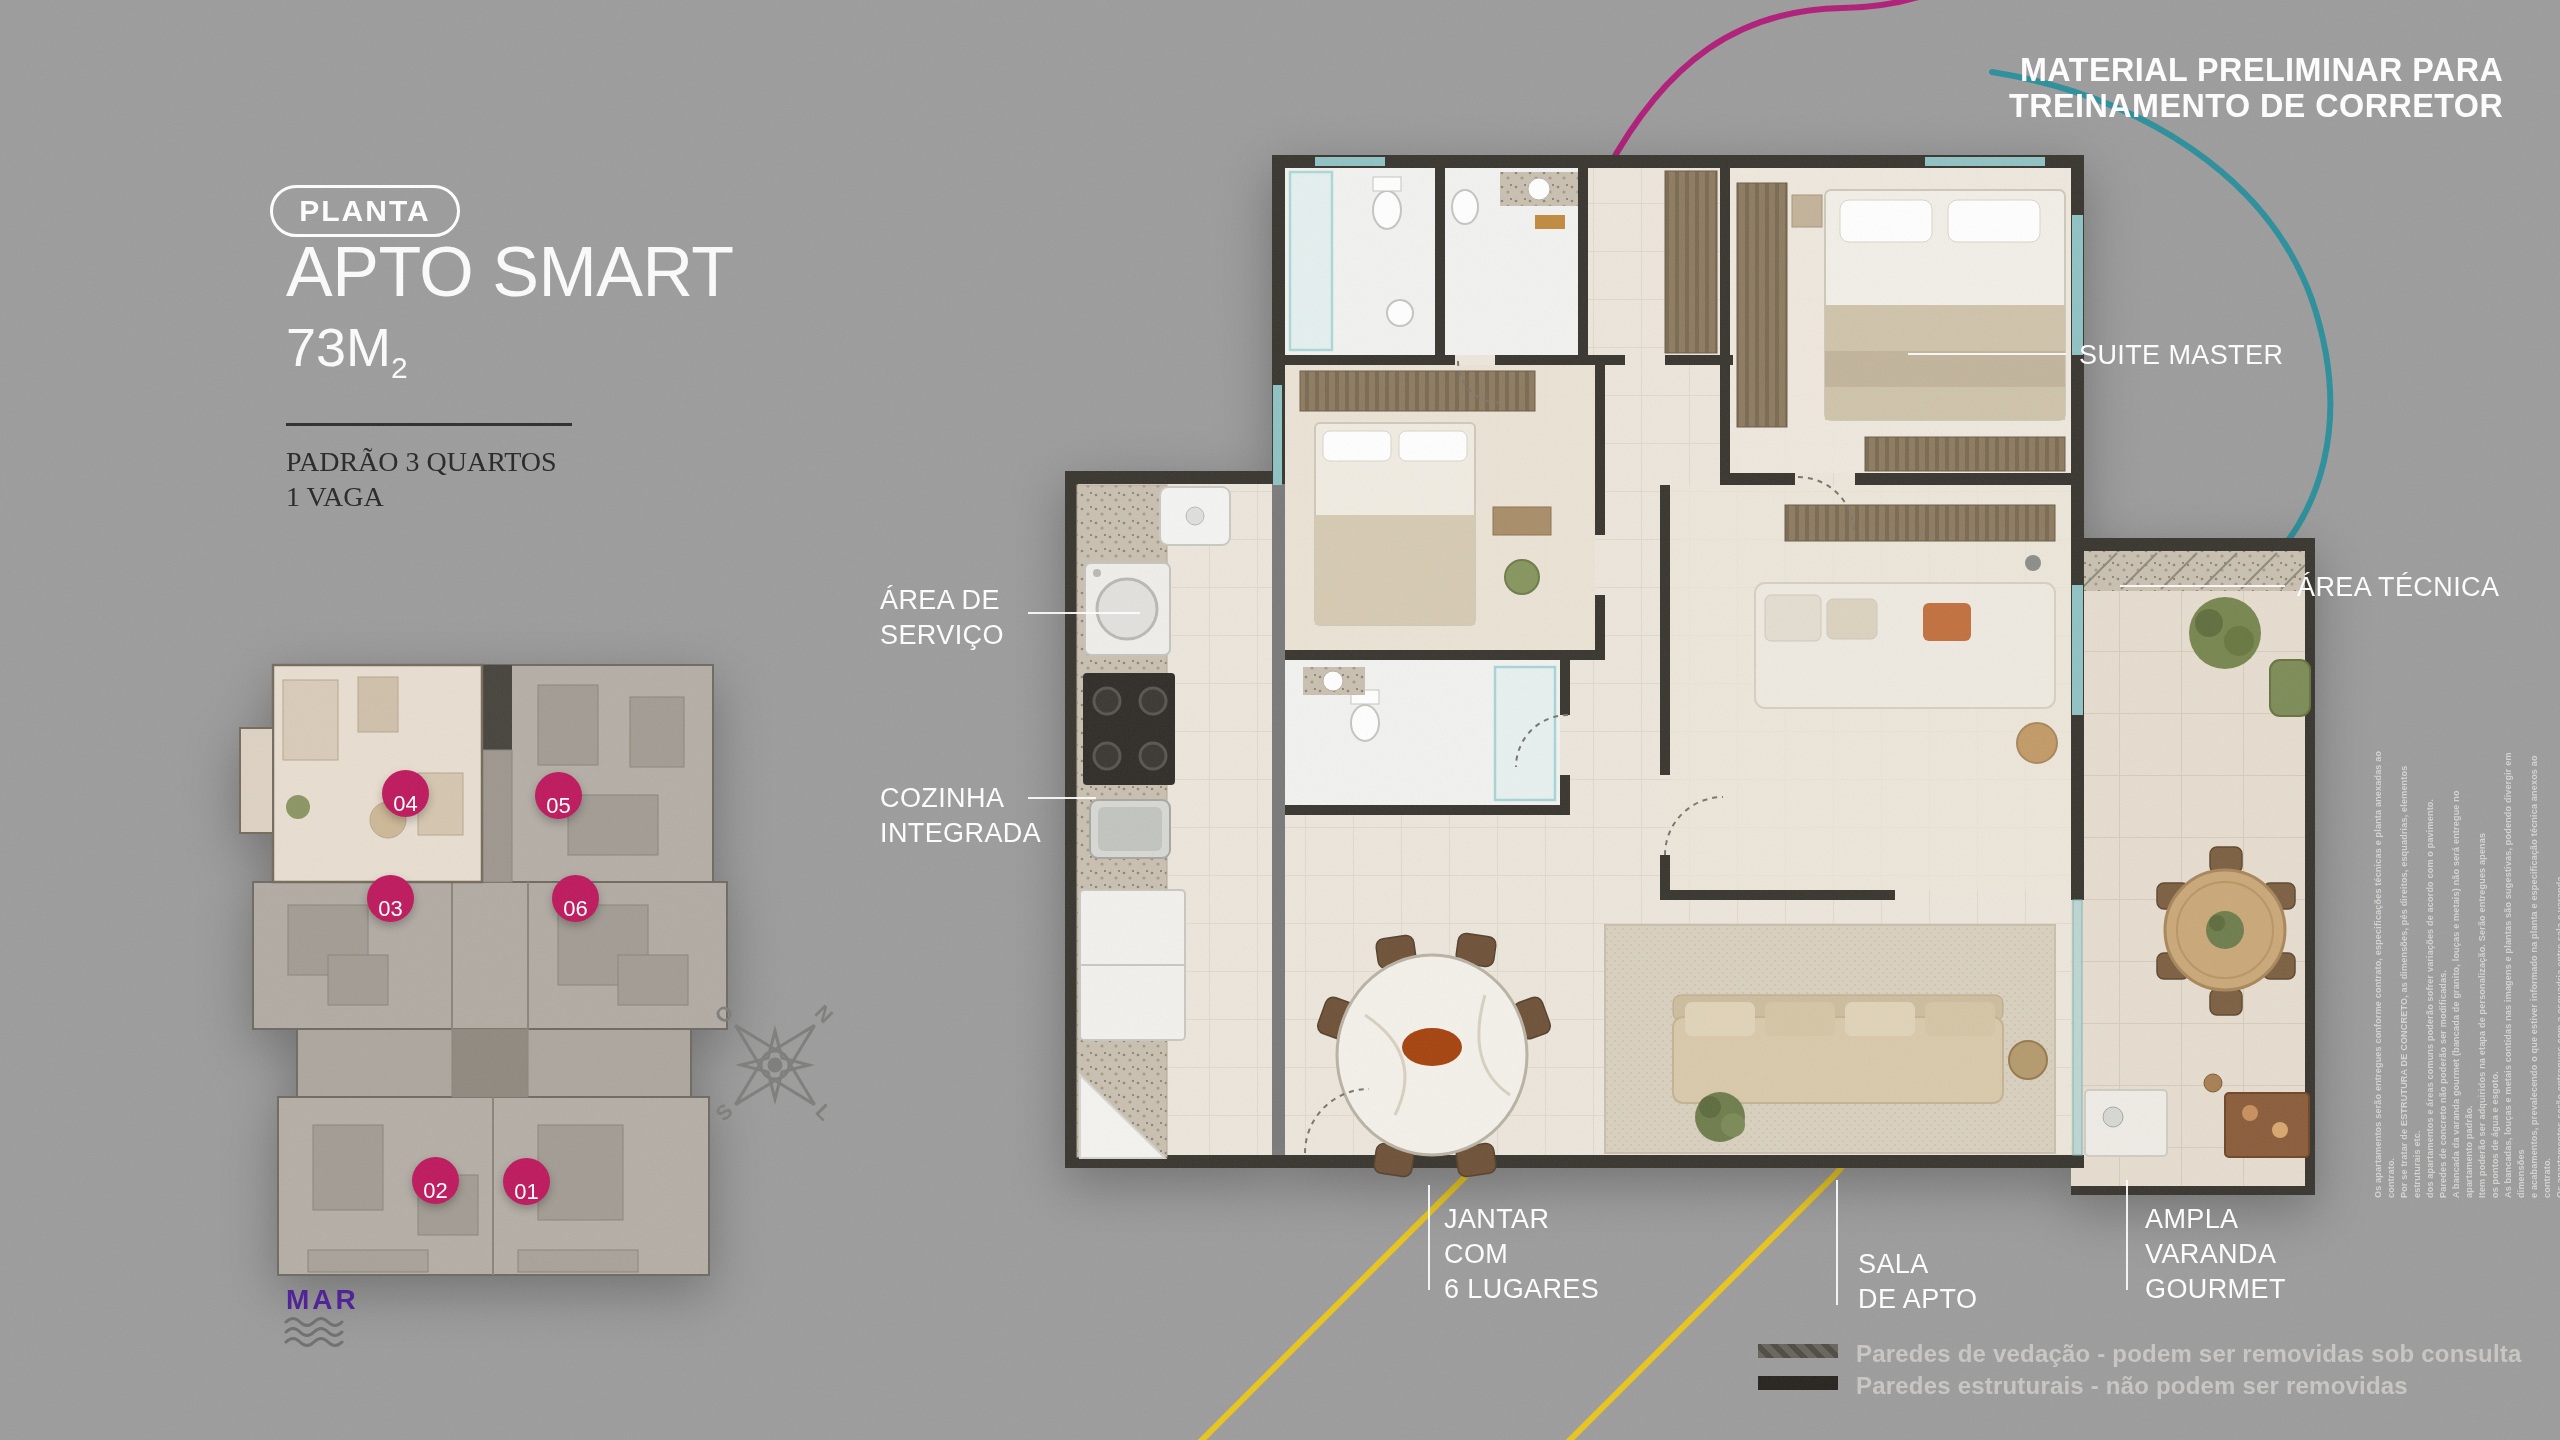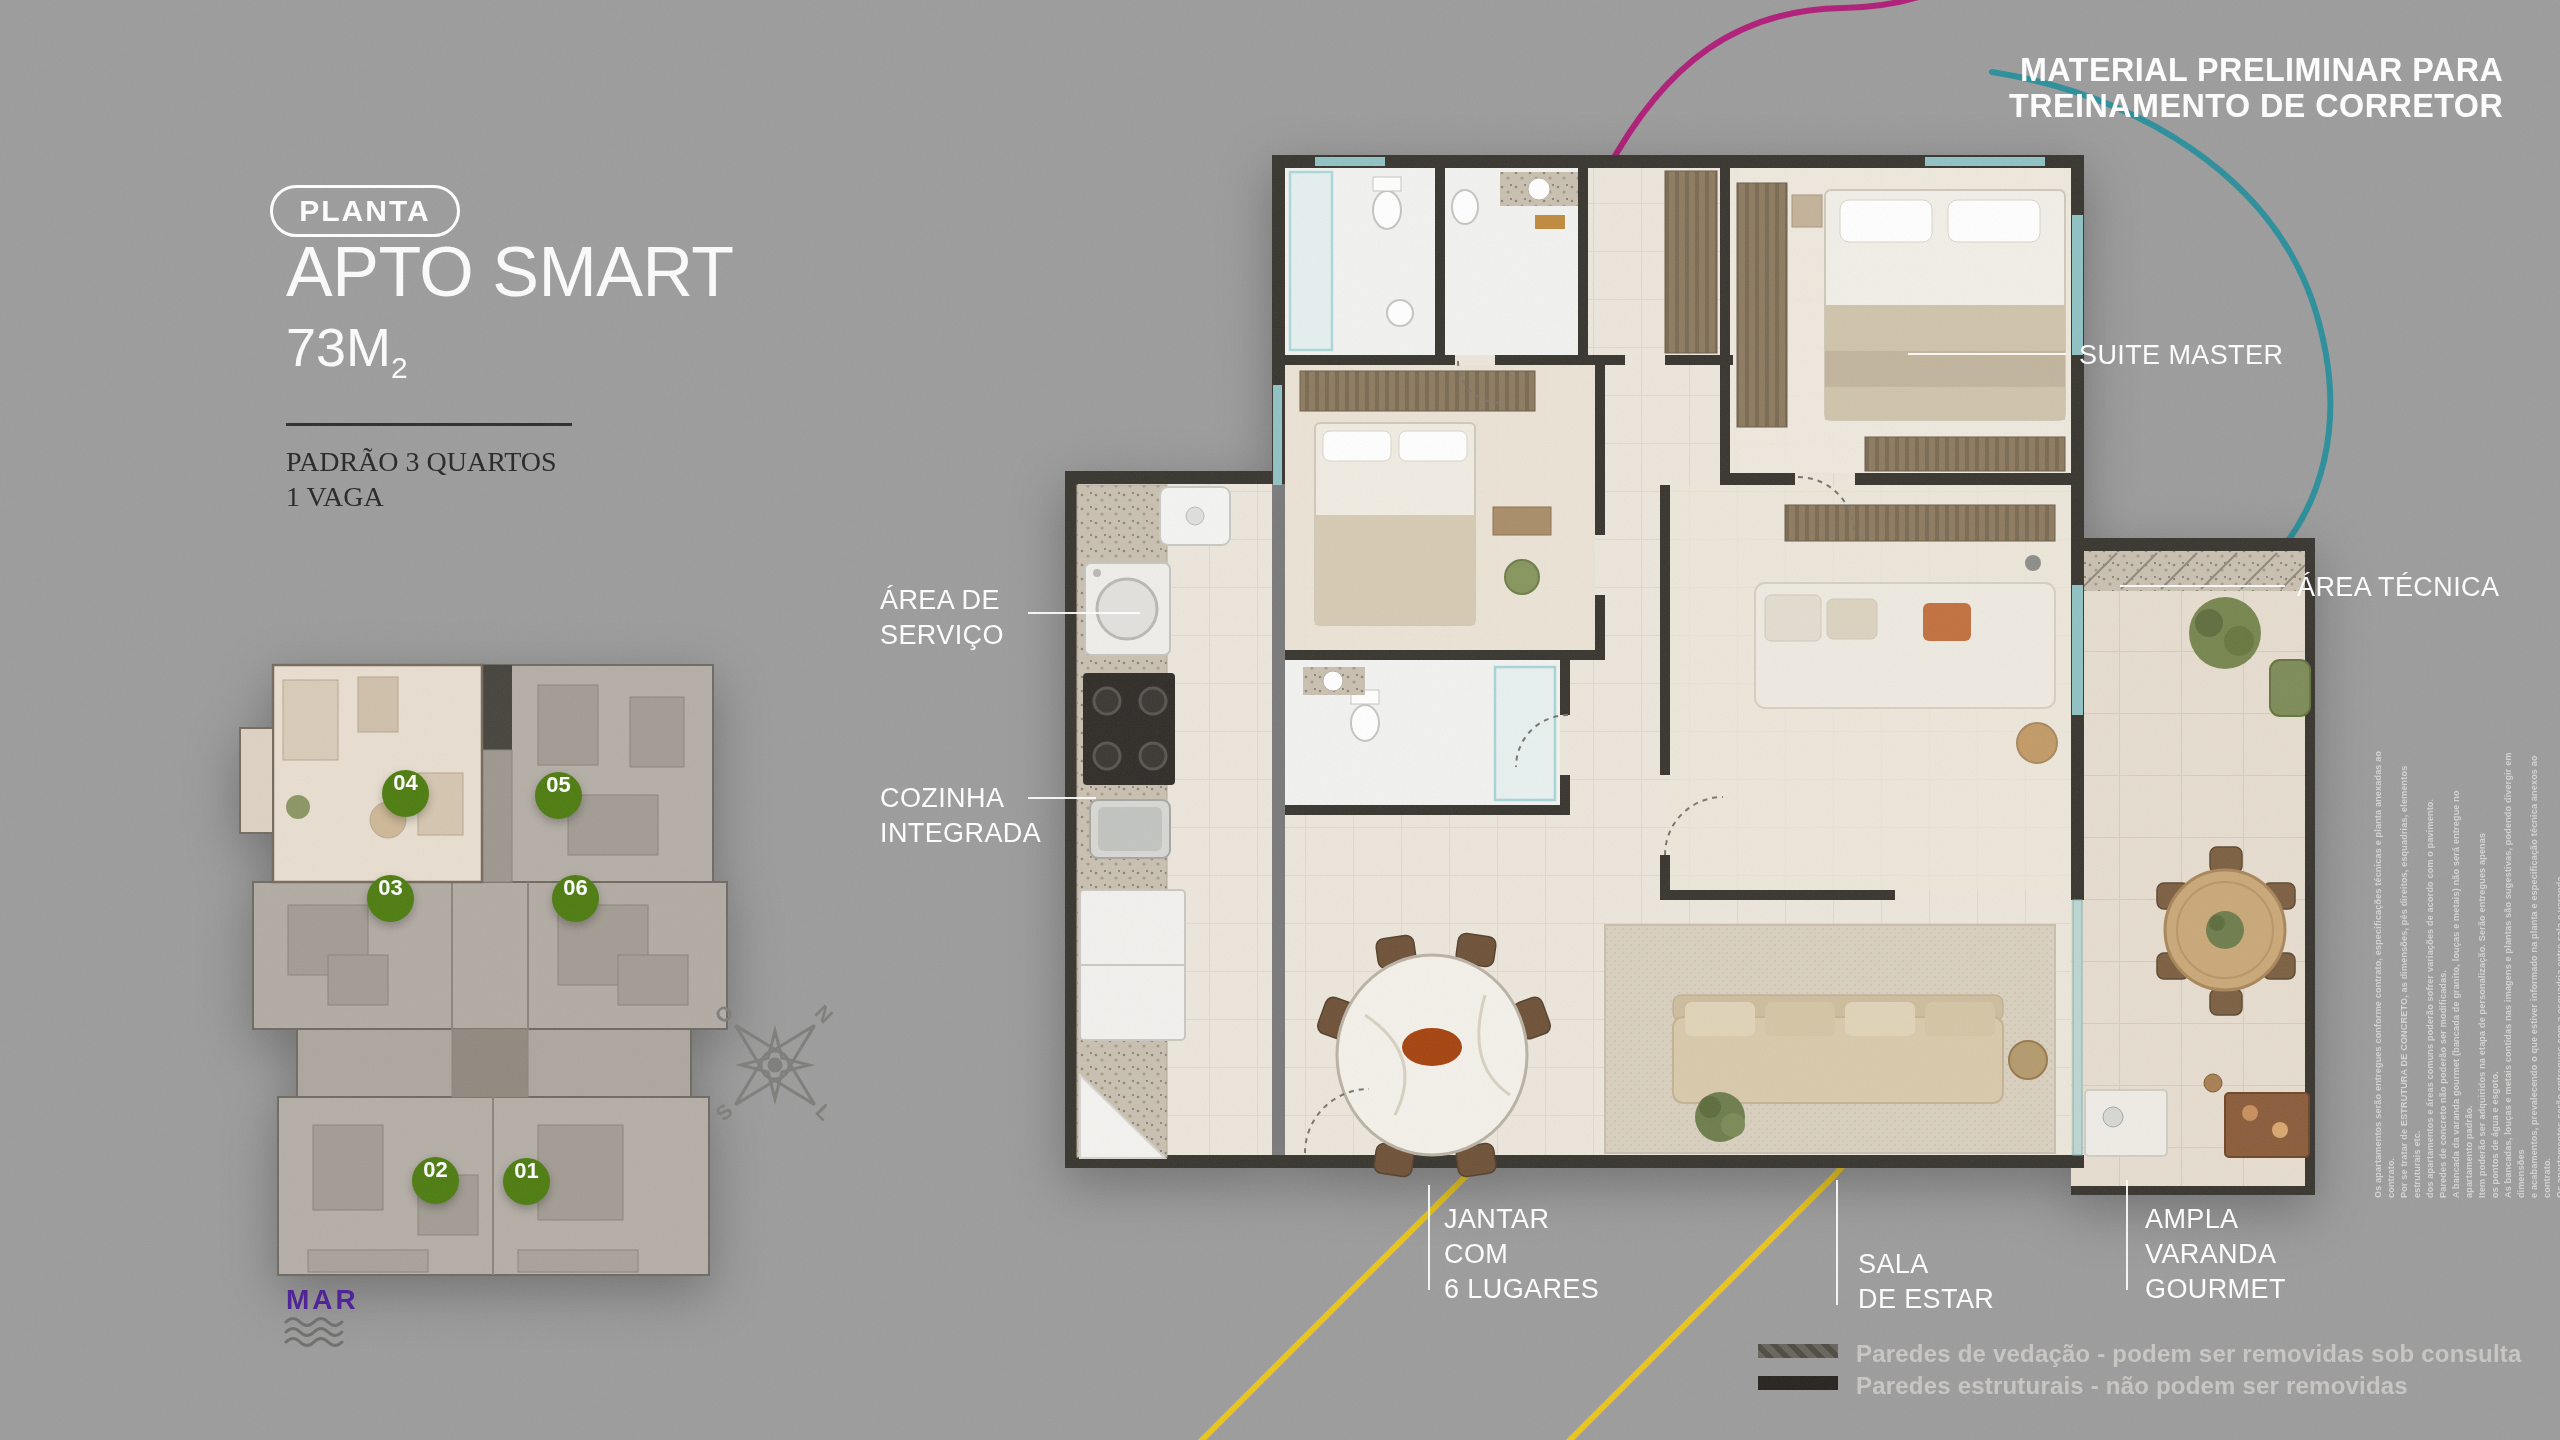--- a/index.html
+++ b/index.html
@@ -20,23 +20,23 @@
   .title-area sub{font-size:30px;}
   .divider{left:286px;top:423px;width:286px;height:3px;background:#2d2d2b;}
   .spec{left:286px;top:444px;color:#262626;font-size:28px;line-height:1.25;font-family:Liberation Serif, serif;}
 
   
   .notice{right:57px;top:52px;text-align:right;color:#ffffff;font-size:34px;
           font-weight:bold;letter-spacing:0.5px;line-height:1.05;transform:scaleX(.95);
           transform-origin:right top;}
 
   
-  .badge{width:47px;height:47px;border-radius:50%;background:#4d7c0f;color:#ffffff;
-         display:flex;align-items:flex-start;justify-content:center;font-size:22px;
-         font-weight:bold;box-shadow:0 4px 8px rgba(0,0,0,.25);}
+  .badge{width:47px;height:47px;border-radius:50%;background:#be185d;color:#ffffff;
+         display:flex;align-items:flex-end;justify-content:center;font-size:22px;
+         font-weight:normal;box-shadow:0 4px 8px rgba(0,0,0,.25);}
 
   
   .mar{left:286px;top:1284px;color:#4c1d95;font-size:28px;font-weight:bold;letter-spacing:3px;}
   .towers{left:372px;top:1284px;width:220px;text-align:center;color:#5c5c5a;
           font-size:30px;font-weight:bold;line-height:1.12;letter-spacing:0.5px;}
 
   
   .lbl{color:#ffffff;font-size:27px;line-height:1.3;letter-spacing:0.4px;}
   .leader-h{height:2px;background:rgba(255,255,255,.92);}
   .leader-v{width:2px;background:rgba(255,255,255,.92);}
@@ -419,21 +419,21 @@
 
   <div class="abs lbl" style="left:1444px;top:1202px">
     <div>JANTAR</div>
     <div>COM</div>
     <div>6 LUGARES</div>
   </div>
   <div class="abs leader-v" style="left:1428px;top:1185px;height:105px"></div>
 
   <div class="abs lbl" style="left:1858px;top:1247px">
     <div>SALA</div>
-    <div>DE ESTAR</div>
+    <div>DE APTO</div>
   </div>
   <div class="abs leader-v" style="left:1836px;top:1180px;height:125px"></div>
 
   <div class="abs lbl" style="left:2145px;top:1202px">
     <div>AMPLA</div>
     <div>VARANDA</div>
     <div>GOURMET</div>
   </div>
   <div class="abs leader-v" style="left:2126px;top:1180px;height:110px"></div>
 

